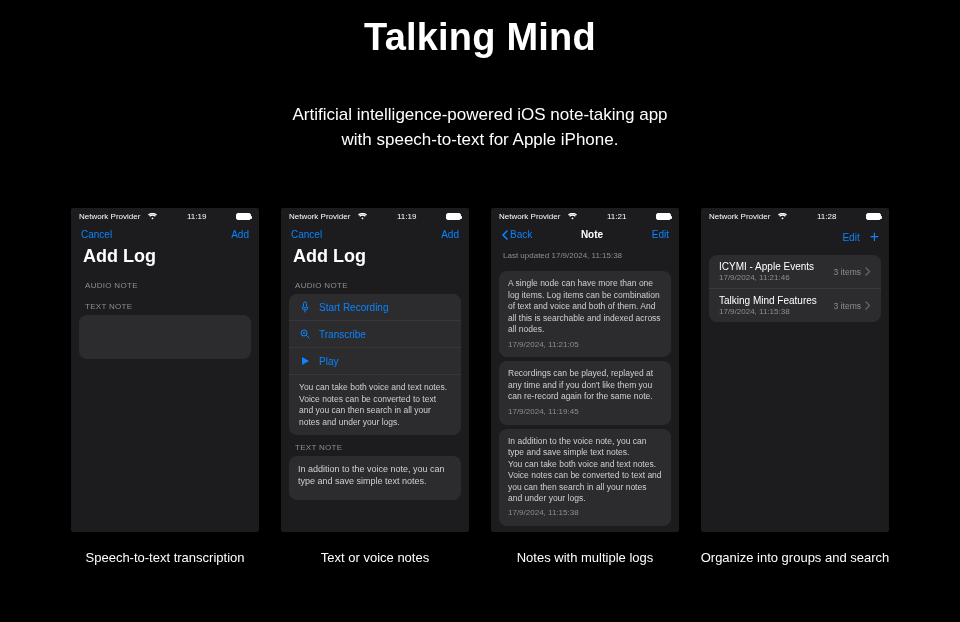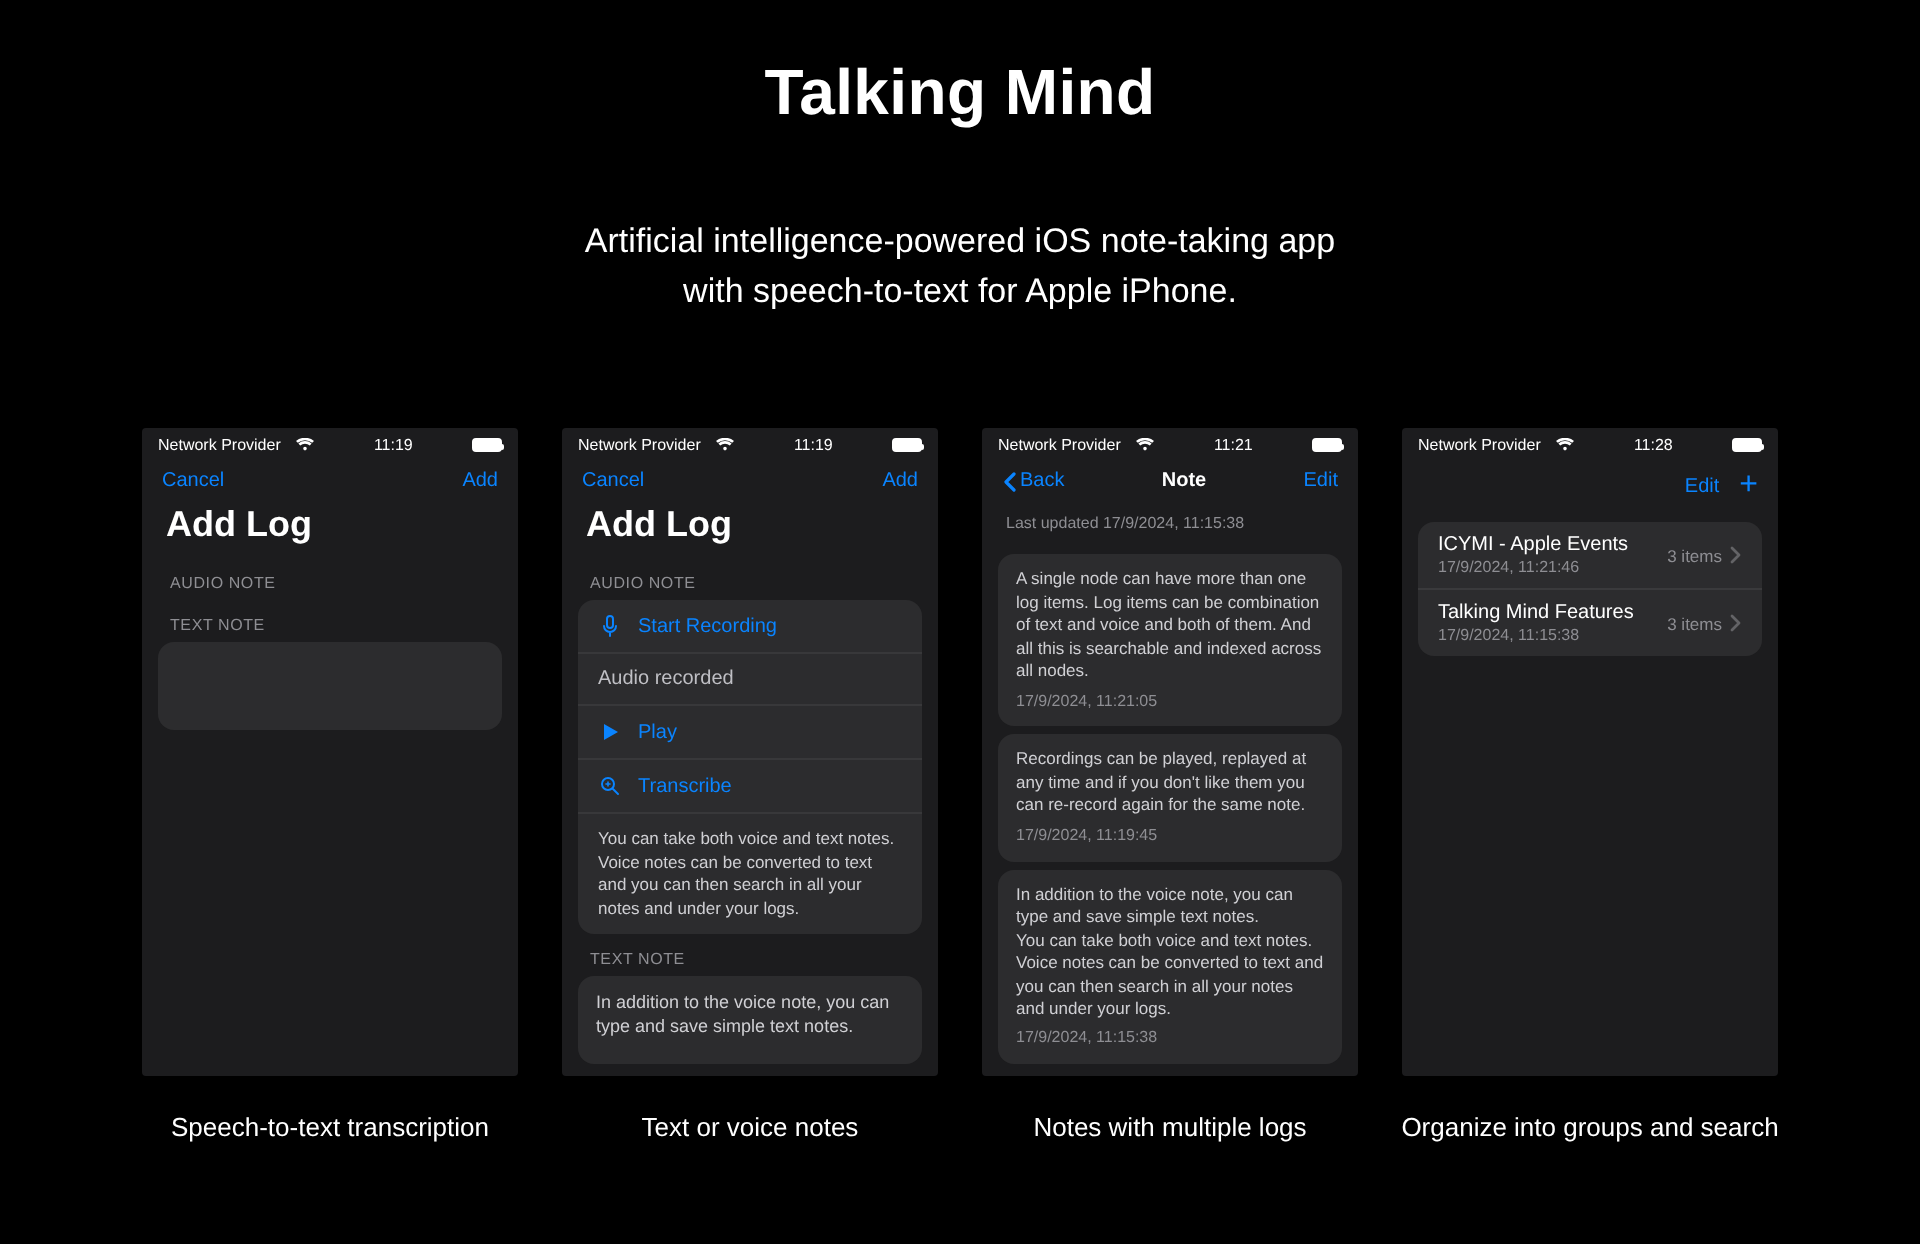--- a/index.html
+++ b/index.html
@@ -1,18 +1,18 @@
 <!DOCTYPE html>
 <html><head>
 <meta charset="utf-8">
 <style>
   * { margin: 0; padding: 0; box-sizing: border-box; }
   html, body { width: 960px; height: 622px; background: #000; color: #fff; font-family: -apple-system, BlinkMacSystemFont, "Helvetica Neue", Arial, sans-serif; overflow: hidden; }
   .page { width: 100%; height: 100%; }
-  .title { font-size: 32px; font-weight: 600; text-align: center; margin-top: 28px; letter-spacing: 0.2px; }
+  .title { font-size: 38px; font-weight: 600; text-align: center; margin-top: 16px; letter-spacing: 0.2px; }
   .subtitle { font-size: 17px; font-weight: 400; text-align: center; margin-top: 44px; line-height: 1.45; color: #fff; }
   .row { display: flex; justify-content: center; gap: 20px; margin-top: 56px; }
   .col { width: 190px; display: flex; flex-direction: column; align-items: center; }
   .phone { width: 188px; height: 324px; background: #1c1c1e; border-radius: 2px; overflow: hidden; color: #fff; font-size: 9px; position: relative; }
   .status { display: flex; align-items: center; justify-content: space-between; padding: 4px 8px 2px 8px; font-size: 8px; color: #fff; }
   .status .left, .status .right { display: flex; align-items: center; gap: 8px; }
   .wifi { display: inline-block; }
   .battery { width: 15px; height: 7px; border: 1px solid #fff; border-radius: 2px; position: relative; background: #fff; }
   .battery::after { content: ""; position: absolute; right: -2px; top: 1.5px; width: 1.5px; height: 3px; background: #fff; border-radius: 1px; }
   .nav { display: flex; justify-content: space-between; align-items: center; padding: 6px 10px 4px 10px; font-size: 10px; }
@@ -111,40 +111,37 @@
         <div class="card">
           <div class="row-item blue">
             <span class="ico">
               <svg width="12" height="12" viewBox="0 0 12 12">
                   <rect x="4.5" y="1" width="3" height="6" rx="1.5" fill="none" stroke="#0a84ff" stroke-width="1"></rect>
                   <path d="M3 6a3 3 0 006 0M6 9v2" stroke="#0a84ff" stroke-width="1" fill="none" stroke-linecap="round"></path>
                 </svg>
             </span>
             <span>Start Recording</span>
           </div>
-          <div class="row-item gray">
-            <span>Audio recorded</span>
-          </div>
-          <div class="row-item blue">
-            <span class="ico">
-              <svg width="12" height="12" viewBox="0 0 12 12">
-                  <path d="M3 2l7 4-7 4V2z" fill="#0a84ff"></path>
-                </svg>
-            </span>
-            <span>Play</span>
-          </div>
           <div class="row-item blue">
             <span class="ico">
               <svg width="12" height="12" viewBox="0 0 12 12">
                   <circle cx="5" cy="5" r="3" fill="none" stroke="#0a84ff" stroke-width="1"></circle>
                   <path d="M7.5 7.5L10 10" stroke="#0a84ff" stroke-width="1" stroke-linecap="round"></path>
                   <path d="M3.7 5h2.6M5 3.7v2.6" stroke="#0a84ff" stroke-width="0.8"></path>
                 </svg>
             </span>
             <span>Transcribe</span>
+          </div>
+          <div class="row-item blue">
+            <span class="ico">
+              <svg width="12" height="12" viewBox="0 0 12 12">
+                  <path d="M3 2l7 4-7 4V2z" fill="#0a84ff"></path>
+                </svg>
+            </span>
+            <span>Play</span>
           </div>
           <div class="info">You can take both voice and text notes. Voice notes can be converted to text and you can then search in all your notes and under your logs.</div>
         </div>
         <div class="seclabel">TEXT NOTE</div>
         <div class="textarea">In addition to the voice note, you can type and save simple text notes.</div>
       </div>
       <div class="caption">Text or voice notes</div>
     </div>
 
     <div class="col">

